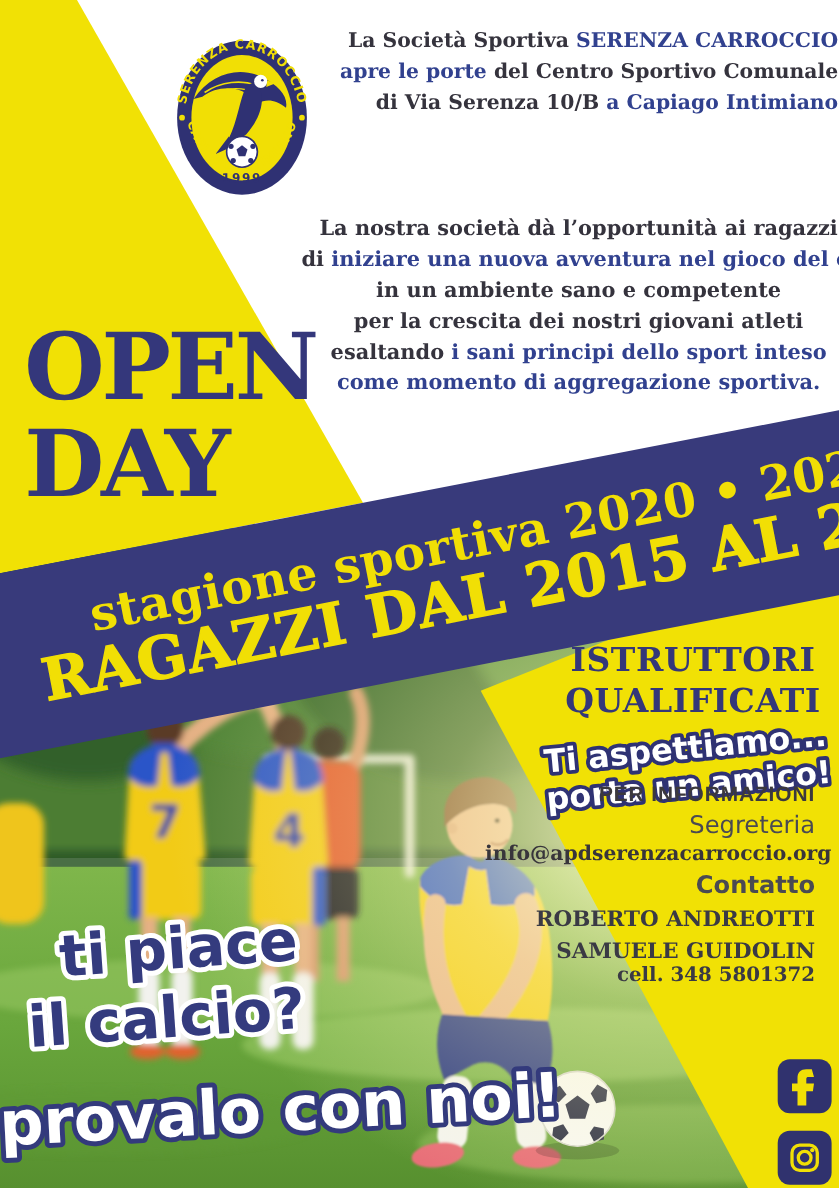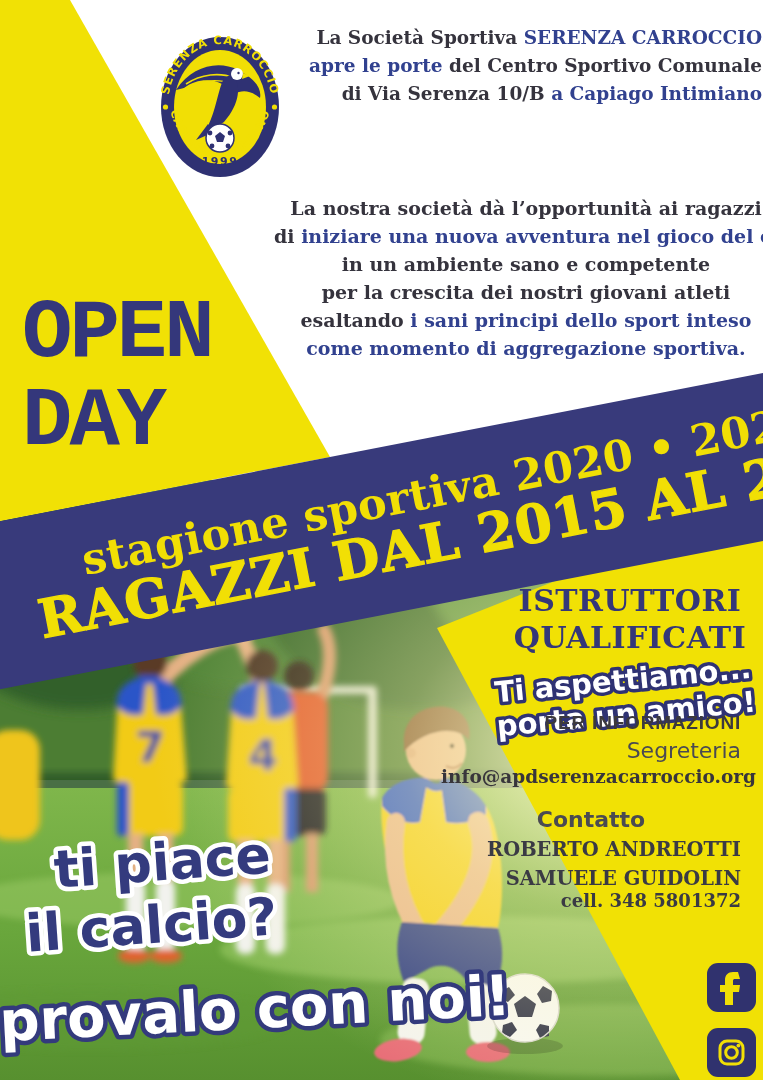--- a/index.html
+++ b/index.html
@@ -24,34 +24,34 @@
 
   
   .intro{left:258px;top:24px;width:504px;text-align:right;font-weight:bold;font-size:18.5px;
          line-height:28px;color:#35333D;z-index:4;white-space:nowrap;}
   .about{left:274px;top:194px;width:504px;text-align:center;font-weight:bold;font-size:19px;
          line-height:28px;color:#35333D;z-index:4;white-space:nowrap;}
   .blue{color:#31418F;}
 
   
   .openday{left:22px;top:290px;z-index:4;color:#34377B;font-weight:bold;font-size:84px;
-           line-height:88px;letter-spacing:-3px;font-family:Liberation Mono, monospace;}
+           line-height:88px;letter-spacing:-3px;}
 
   
   .istruttori{left:502px;top:582px;width:256px;text-align:center;z-index:4;color:#343779;
               font-weight:bold;font-size:30px;line-height:37px;letter-spacing:0.5px;}
   .invite-svg{left:488px;top:654px;z-index:4;}
   .info{right:22px;top:712px;width:300px;text-align:right;z-index:4;color:#3A3A44;}
   .info-title{font-family:"Liberation Sans",sans-serif;font-weight:bold;font-size:19px;
               letter-spacing:0.8px;color:#3C393D;}
   .script-label{font-family:"DejaVu Sans",sans-serif;font-weight:normal;font-size:22px;
                 color:#4A4A52;margin-top:4px;}
   .email{font-weight:bold;font-size:18.5px;color:#38353B;margin-top:3px;}
   .contact-label{font-family:"DejaVu Sans",sans-serif;font-weight:bold;font-size:22px;
-                 color:#4A4A52;margin-top:20px;text-align:center;}
+                 color:#4A4A52;margin-top:6px;}
   .cname{font-weight:bold;font-size:19.5px;margin-top:6px;}
   .cphone{font-weight:bold;font-size:18px;}
 
   
   .question-svg{left:0;top:818px;z-index:5;}
   .cta-svg{left:0;top:952px;z-index:5;}
   .outline-navy{font-family:"DejaVu Sans",sans-serif;font-weight:bold;fill:#343B7E;
                 stroke:#ffffff;stroke-width:9px;paint-order:stroke;stroke-linejoin:round;}
   .outline-white{font-family:"DejaVu Sans",sans-serif;font-weight:bold;fill:#ffffff;
                  stroke:#333A7C;stroke-width:9px;paint-order:stroke;stroke-linejoin:round;}

